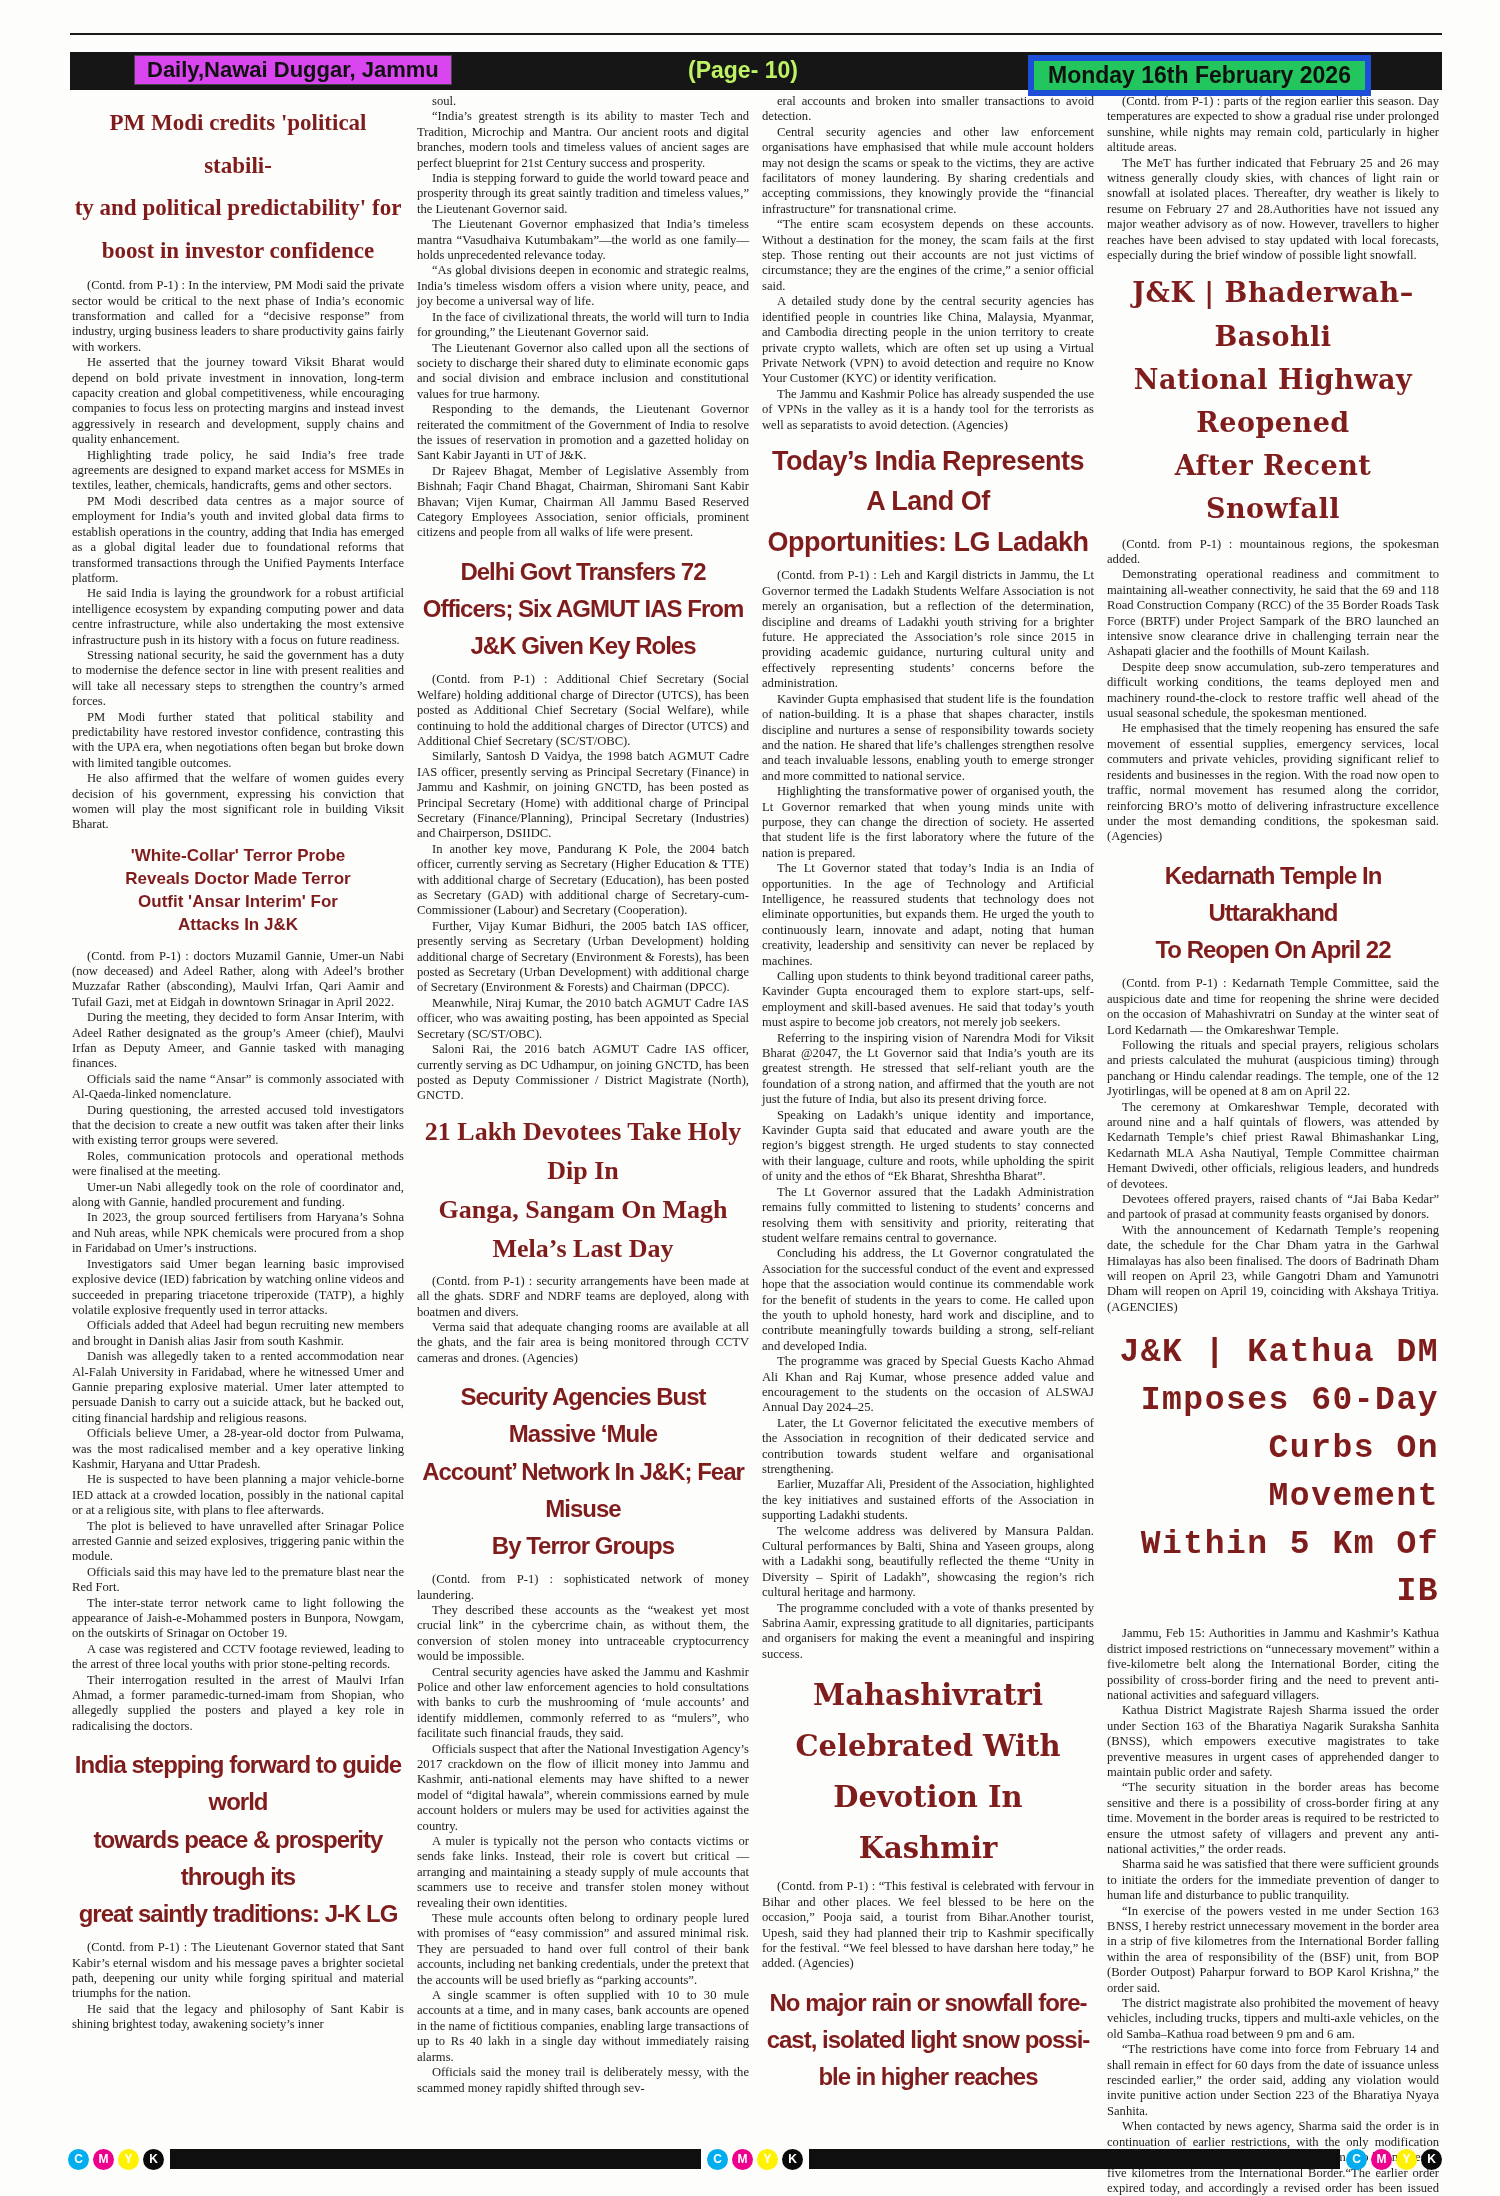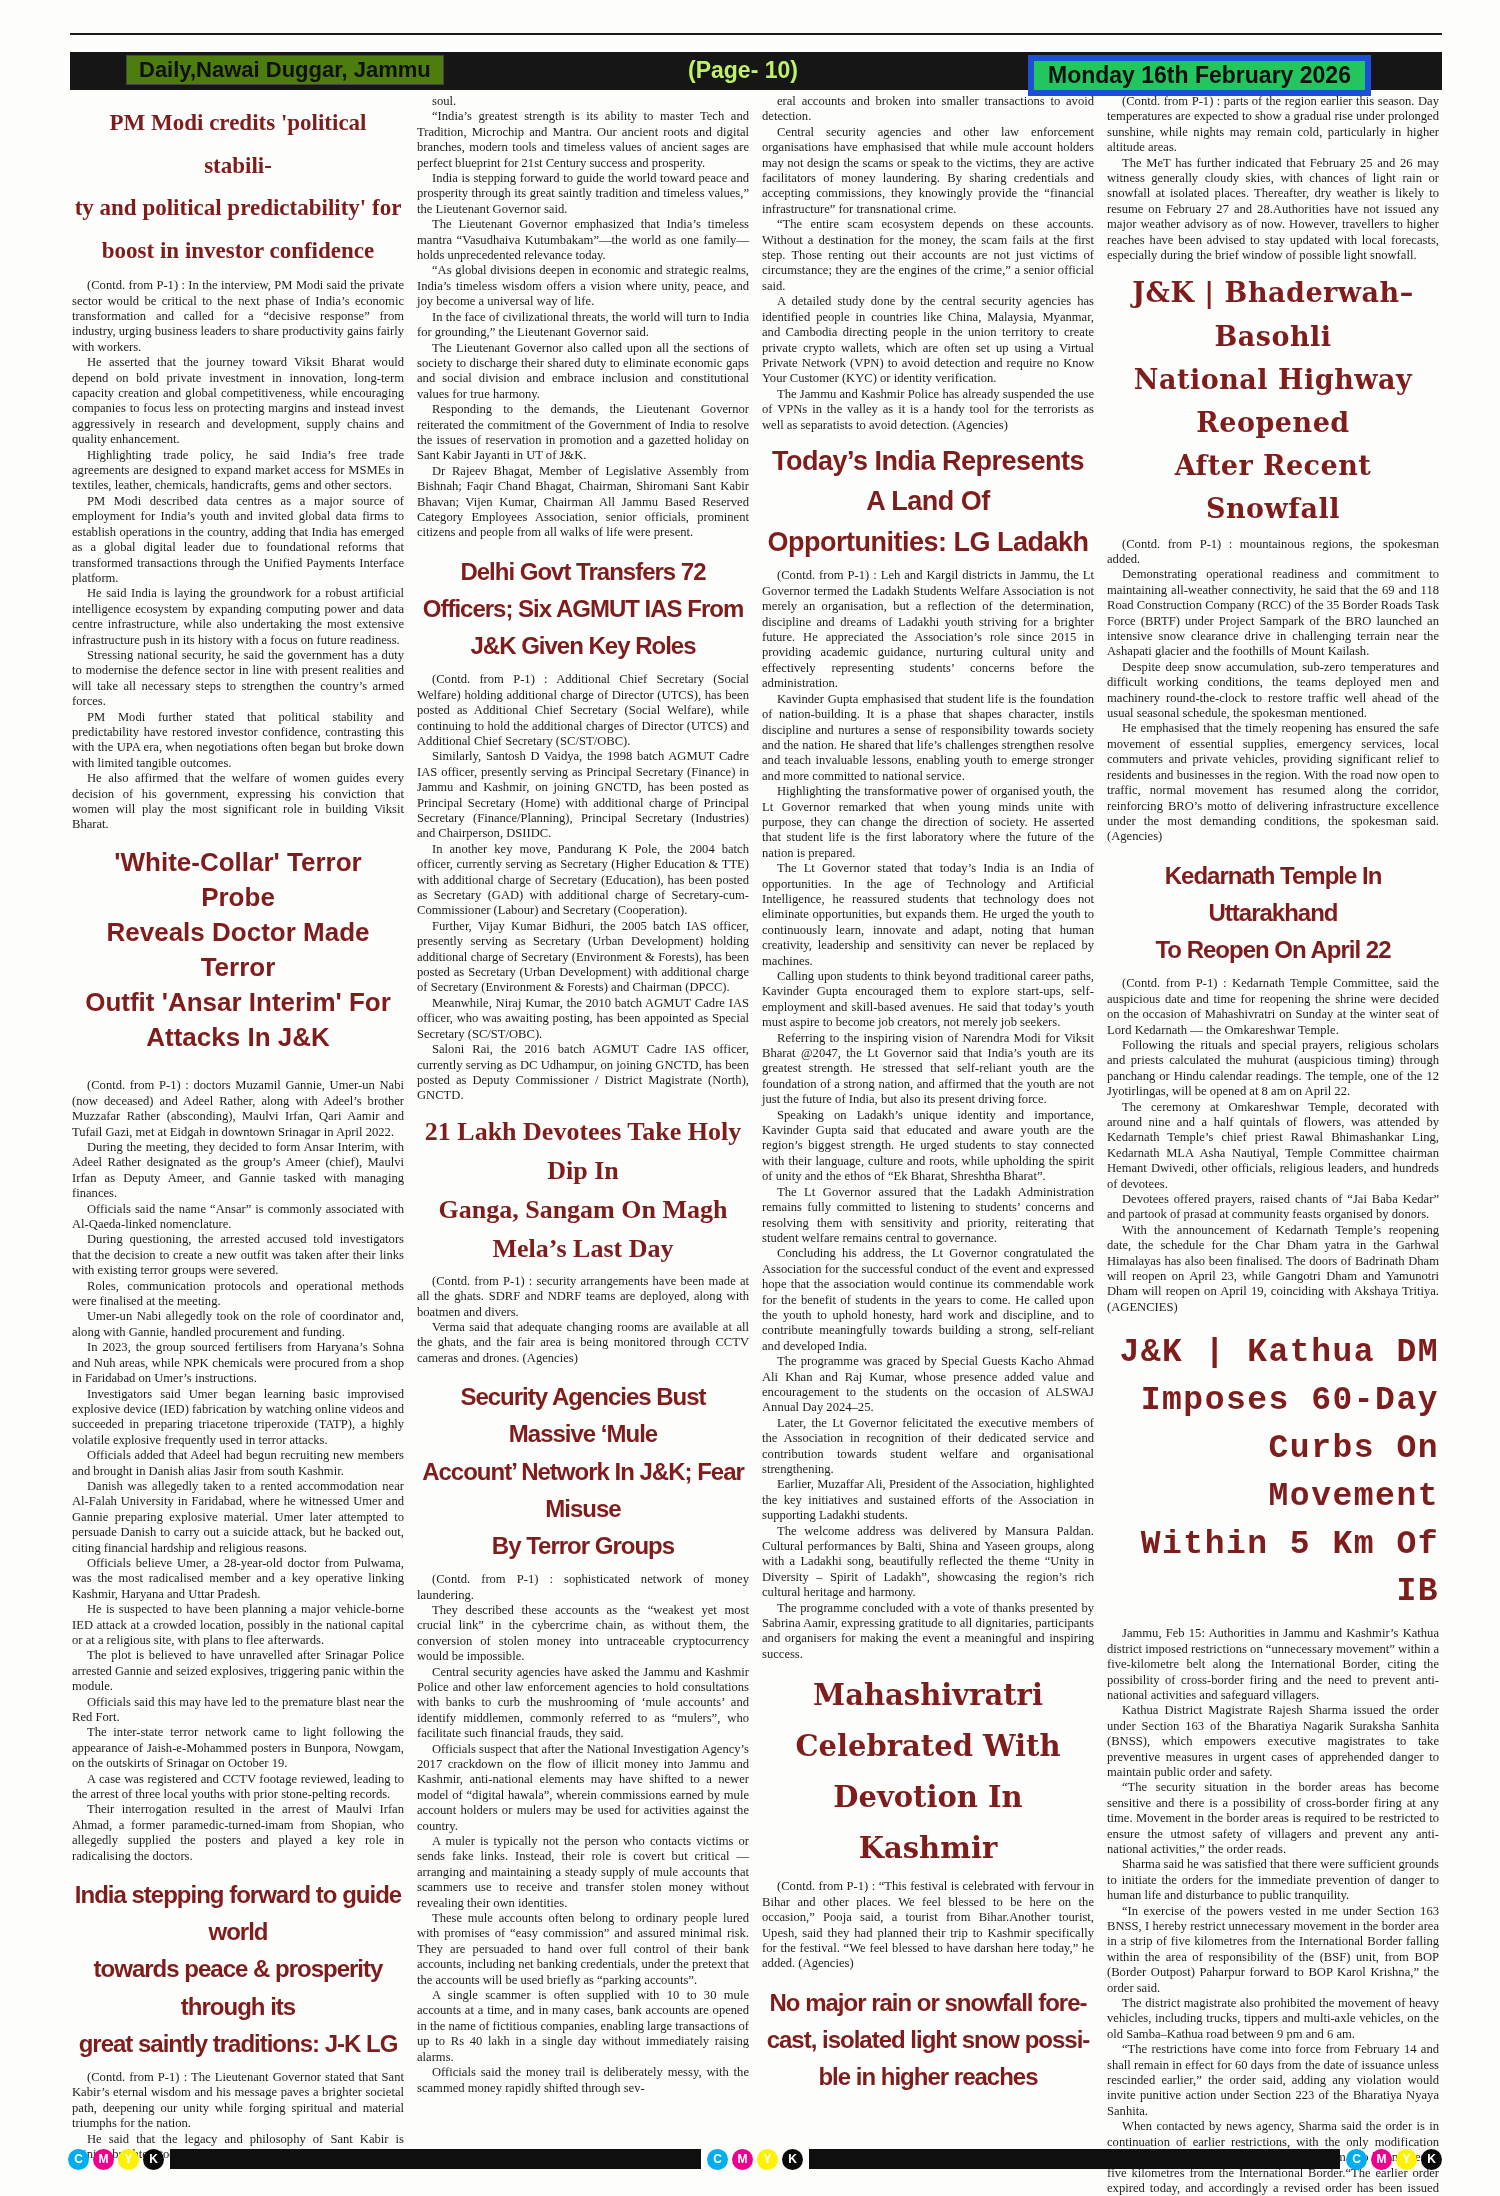--- a/index.html
+++ b/index.html
@@ -1,33 +1,33 @@
 <!DOCTYPE html>
 <html><head>
 <meta charset="utf-8">
 <style>
   html,body{margin:0;padding:0;background:#e8e8e8;}
   .page{position:relative;width:1500px;height:2196px;background:#fdfdfc;margin:0 auto;overflow:hidden;
         font-family:"Liberation Serif",serif;color:#141414;}
   .top-rule{position:absolute;left:70px;top:33px;width:1372px;height:2px;background:#1a1a1a;}
   .masthead{position:absolute;left:70px;top:52px;width:1372px;height:38px;background:#161616;}
-  .mast-left{position:absolute;left:56px;top:3px;background:#4d7c0f;border:1px solid #444;padding:1px 12px;
+  .mast-left{position:absolute;left:64px;top:3px;background:#d946ef;border:1px solid #444;padding:1px 12px;
              font-family:"Liberation Sans",sans-serif;font-weight:bold;font-size:22px;color:#111;white-space:nowrap;}
   .mast-center{position:absolute;left:618px;top:5px;font-family:"Liberation Sans",sans-serif;font-weight:bold;
              font-size:23px;color:#bef264;white-space:nowrap;}
   .mast-right{position:absolute;left:958px;top:3px;background:#22c55e;border:6px solid #1d4ed8;padding:1px 14px;
              font-family:"Liberation Sans",sans-serif;font-weight:bold;font-size:23px;color:#111;white-space:nowrap;}
   .col{position:absolute;top:94px;width:332px;}
   .col1{left:72px;} .col2{left:417px;} .col3{left:762px;} .col4{left:1107px;}
   .para{margin:0;font-size:12.6px;line-height:15.4px;text-align:justify;text-indent:15px;color:#1c1c1c;}
   .xline{margin:0;font-size:12.6px;line-height:15.4px;text-indent:28px;letter-spacing:1px;color:#1c1c1c;}
   .hl{text-align:center;white-space:pre-line;color:#7f1d1d;margin:8px 2px 6px;font-weight:bold;}
   .h-serif-lg{font-family:"Liberation Serif",serif;font-size:23px;line-height:1.85;}
   .h-serif-2l{font-family:"Liberation Serif",serif;font-size:26px;line-height:1.5;}
-  .h-sans{font-family:"Liberation Sans",sans-serif;font-size:26px;line-height:1.35;margin:12px 2px 23px;}
+  .h-sans{font-family:"Liberation Sans",sans-serif;font-size:17px;line-height:1.35;margin:12px 2px 12px;}
   .h-sans-lg{font-family:"Liberation Sans",sans-serif;font-size:27px;line-height:1.5;letter-spacing:-0.5px;}
   .h-cond{font-family:"Liberation Sans",sans-serif;font-size:24px;line-height:1.55;letter-spacing:-1px;margin:12px 2px 8px;}
   .h-slab{font-family:"DejaVu Serif",serif;font-size:27px;line-height:1.6;letter-spacing:0.5px;}
   .h-slab-lg{font-family:"DejaVu Serif",serif;font-size:29px;line-height:1.75;}
   .h-big{font-family:Liberation Mono, monospace;font-size:33px;line-height:1.45;letter-spacing:1.5px;margin:14px 0 10px;text-align:right;}
   .print-strip{position:absolute;left:68px;top:2148px;width:1374px;height:22px;display:flex;align-items:center;gap:6px;}
   .cmyk-group{display:flex;align-items:center;gap:4px;}
   .mark{width:21px;height:21px;border-radius:50%;display:flex;align-items:center;justify-content:center;
         font-family:"Liberation Sans",sans-serif;font-weight:bold;font-size:12px;color:#fff;}
   .mc{background:#00AEEF;} .mm{background:#EC008C;} .my{background:#FFF200;} .mk{background:#0a0a0a;}

